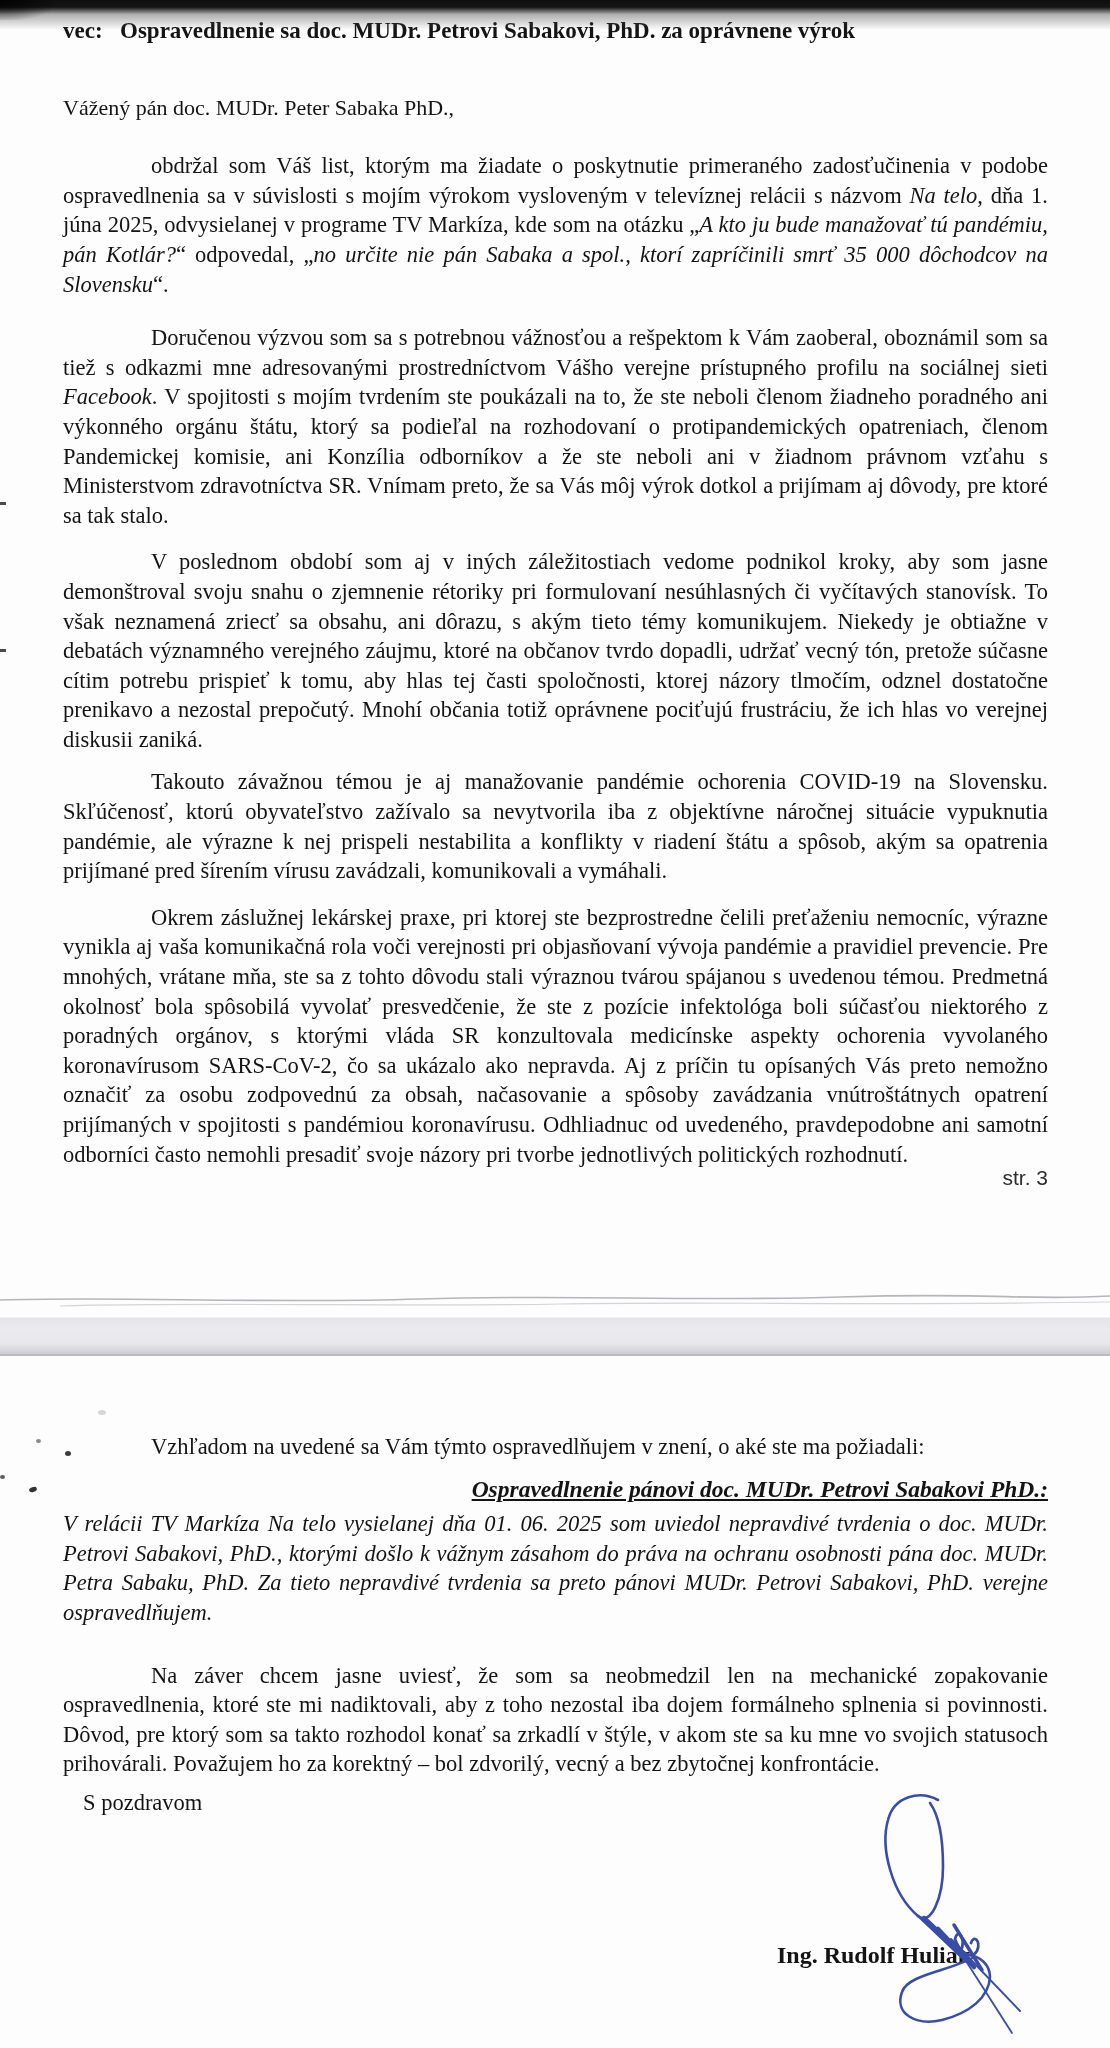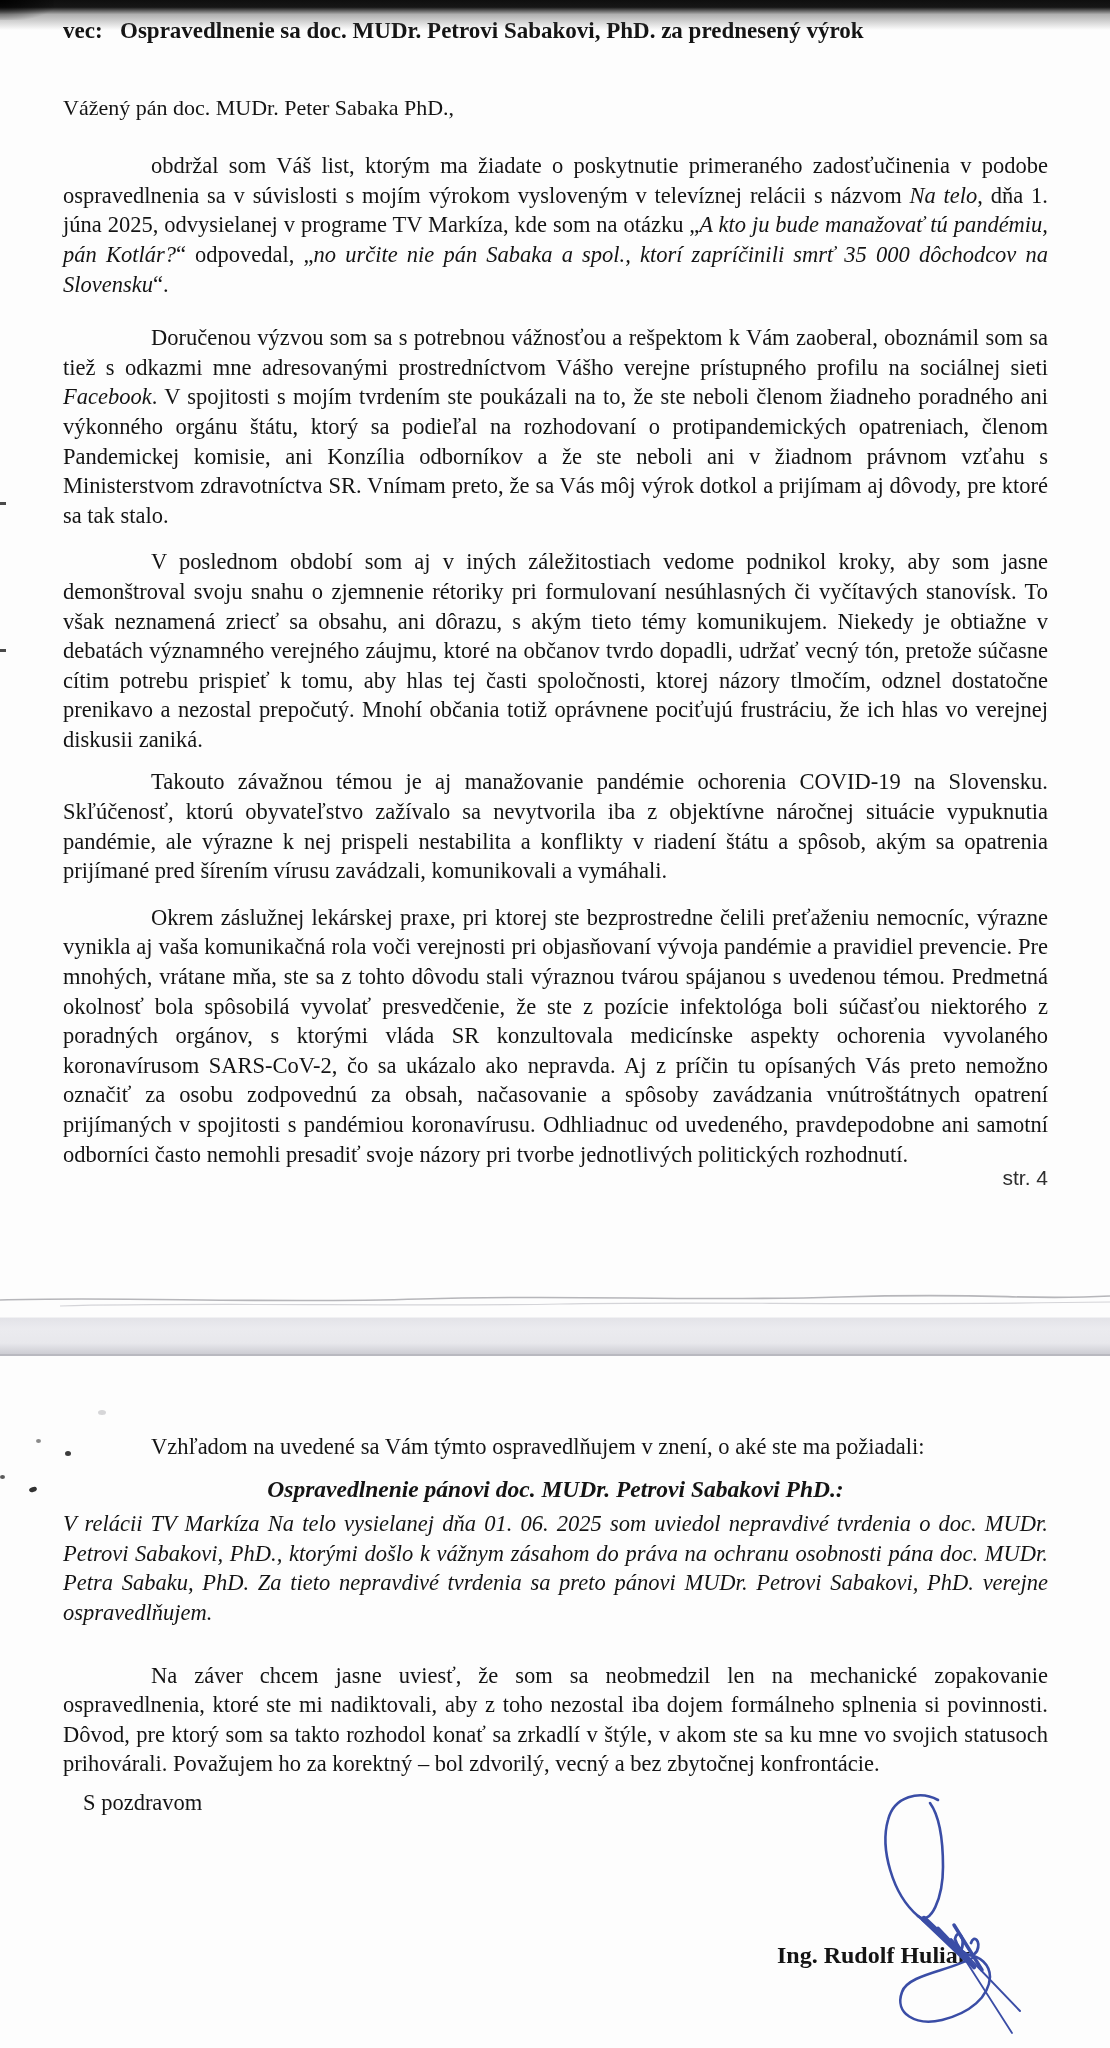--- a/index.html
+++ b/index.html
@@ -37,49 +37,49 @@
   p{margin:0;}
   .body-p{text-align:justify;text-indent:88px;hyphens:none;}
   .mt29{margin-top:29px;} .mt24{margin-top:24px;} .mt17{margin-top:17px;font-family:Liberation Serif, serif;}
   .mt13{margin-top:13px;} .mt33{margin-top:33px;}
   .it{font-style:italic;}
   .page-num{
     margin-top:-6px;text-align:right;color:#2e2e2e;
     font-family:"Liberation Sans","DejaVu Sans",sans-serif;font-size:21px;
   }
   .lead{margin-top:122px;text-indent:88px;}
-  .apology-heading{margin-top:13px;text-align:center;font-weight:bold;font-style:italic;font-size:23.5px;}
+  .apology-heading{margin-top:13px;text-align:right;font-weight:bold;font-style:italic;font-size:23.5px;text-decoration:underline;}
   .apology{margin-top:5px;font-style:italic;text-align:justify;hyphens:none;}
   .valediction{margin-top:9px;margin-left:20px;}
   .signer-name{position:absolute;left:777px;top:1942px;font-weight:bold;font-size:24px;z-index:4;}
   .signature{position:absolute;left:858px;top:1778px;width:200px;height:270px;z-index:6;}
 </style>
 </head>
 <body>
 
 <div class="canvas">
 
   <div class="top-shade">
     <div class="blotch"></div>
   </div>
 
   <div class="col page1-col">
     <div class="subject-row">
       <span class="lbl">vec:</span>
-      <span>Ospravedlnenie sa doc. MUDr. Petrovi Sabakovi, PhD. za prednesený výrok</span>
+      <span>Ospravedlnenie sa doc. MUDr. Petrovi Sabakovi, PhD. za oprávnene výrok</span>
     </div>
     <div class="salutation">Vážený pán doc. MUDr. Peter Sabaka PhD.,</div>
 
     <p class="body-p mt29"><span>obdržal som Váš list, ktorým ma žiadate o poskytnutie primeraného zadosťučinenia v podobe ospravedlnenia sa v súvislosti s mojím výrokom vysloveným v televíznej relácii s názvom </span><span class="it">Na telo</span><span>, dňa 1. júna 2025, odvysielanej v programe TV Markíza, kde som na otázku „</span><span class="it">A kto ju bude manažovať tú pandémiu, pán Kotlár?</span><span>“ odpovedal, „</span><span class="it">no určite nie pán Sabaka a spol., ktorí zapríčinili smrť 35 000 dôchodcov na Slovensku</span><span>“.</span></p>
     <p class="body-p mt24"><span>Doručenou výzvou som sa s potrebnou vážnosťou a rešpektom k Vám zaoberal, oboznámil som sa tiež s odkazmi mne adresovanými prostredníctvom Vášho verejne prístupného profilu na sociálnej sieti </span><span class="it">Facebook</span><span>. V spojitosti s mojím tvrdením ste poukázali na to, že ste neboli členom žiadneho poradného ani výkonného orgánu štátu, ktorý sa podieľal na rozhodovaní o protipandemických opatreniach, členom Pandemickej komisie, ani Konzília odborníkov a že ste neboli ani v žiadnom právnom vzťahu s Ministerstvom zdravotníctva SR. Vnímam preto, že sa Vás môj výrok dotkol a prijímam aj dôvody, pre ktoré sa tak stalo.</span></p>
     <p class="body-p mt17"><span>V poslednom období som aj v iných záležitostiach vedome podnikol kroky, aby som jasne demonštroval svoju snahu o zjemnenie rétoriky pri formulovaní nesúhlasných či vyčítavých stanovísk. To však neznamená zriecť sa obsahu, ani dôrazu, s akým tieto témy komunikujem. Niekedy je obtiažne v debatách významného verejného záujmu, ktoré na občanov tvrdo dopadli, udržať vecný tón, pretože súčasne cítim potrebu prispieť k tomu, aby hlas tej časti spoločnosti, ktorej názory tlmočím, odznel dostatočne prenikavo a nezostal prepočutý. Mnohí občania totiž oprávnene pociťujú frustráciu, že ich hlas vo verejnej diskusii zaniká.</span></p>
     <p class="body-p mt13"><span>Takouto závažnou témou je aj manažovanie pandémie ochorenia COVID-19 na Slovensku. Skľúčenosť, ktorú obyvateľstvo zažívalo sa nevytvorila iba z objektívne náročnej situácie vypuknutia pandémie, ale výrazne k nej prispeli nestabilita a konflikty v riadení štátu a spôsob, akým sa opatrenia prijímané pred šírením vírusu zavádzali, komunikovali a vymáhali.</span></p>
     <p class="body-p mt17"><span>Okrem záslužnej lekárskej praxe, pri ktorej ste bezprostredne čelili preťaženiu nemocníc, výrazne vynikla aj vaša komunikačná rola voči verejnosti pri objasňovaní vývoja pandémie a pravidiel prevencie. Pre mnohých, vrátane mňa, ste sa z tohto dôvodu stali výraznou tvárou spájanou s uvedenou témou. Predmetná okolnosť bola spôsobilá vyvolať presvedčenie, že ste z pozície infektológa boli súčasťou niektorého z poradných orgánov, s ktorými vláda SR konzultovala medicínske aspekty ochorenia vyvolaného koronavírusom SARS-CoV-2, čo sa ukázalo ako nepravda. Aj z príčin tu opísaných Vás preto nemožno označiť za osobu zodpovednú za obsah, načasovanie a spôsoby zavádzania vnútroštátnych opatrení prijímaných v spojitosti s pandémiou koronavírusu. Odhliadnuc od uvedeného, pravdepodobne ani samotní odborníci často nemohli presadiť svoje názory pri tvorbe jednotlivých politických rozhodnutí.</span></p>
 
-    <div class="page-num">str. 4</div>
+    <div class="page-num">str. 3</div>
   </div>
 
   <svg class="edge-squiggle" viewBox="0 0 1110 18" aria-hidden="true">
     <path d="M0 8 C 120 4, 260 12, 420 7 S 680 10, 840 5 S 1020 9, 1110 4" fill="none" stroke="#b6b6ba" stroke-width="1.6"></path>
     <path d="M60 14 C 200 10, 420 15, 560 12 S 860 14, 1110 10" fill="none" stroke="#d4d4d8" stroke-width="1.2"></path>
   </svg>
 
   <div class="page-gap"></div>
 
   <div class="speck" style="left:98px;top:1410px;width:8px;height:5px;background:#d6d6d8;"></div>

